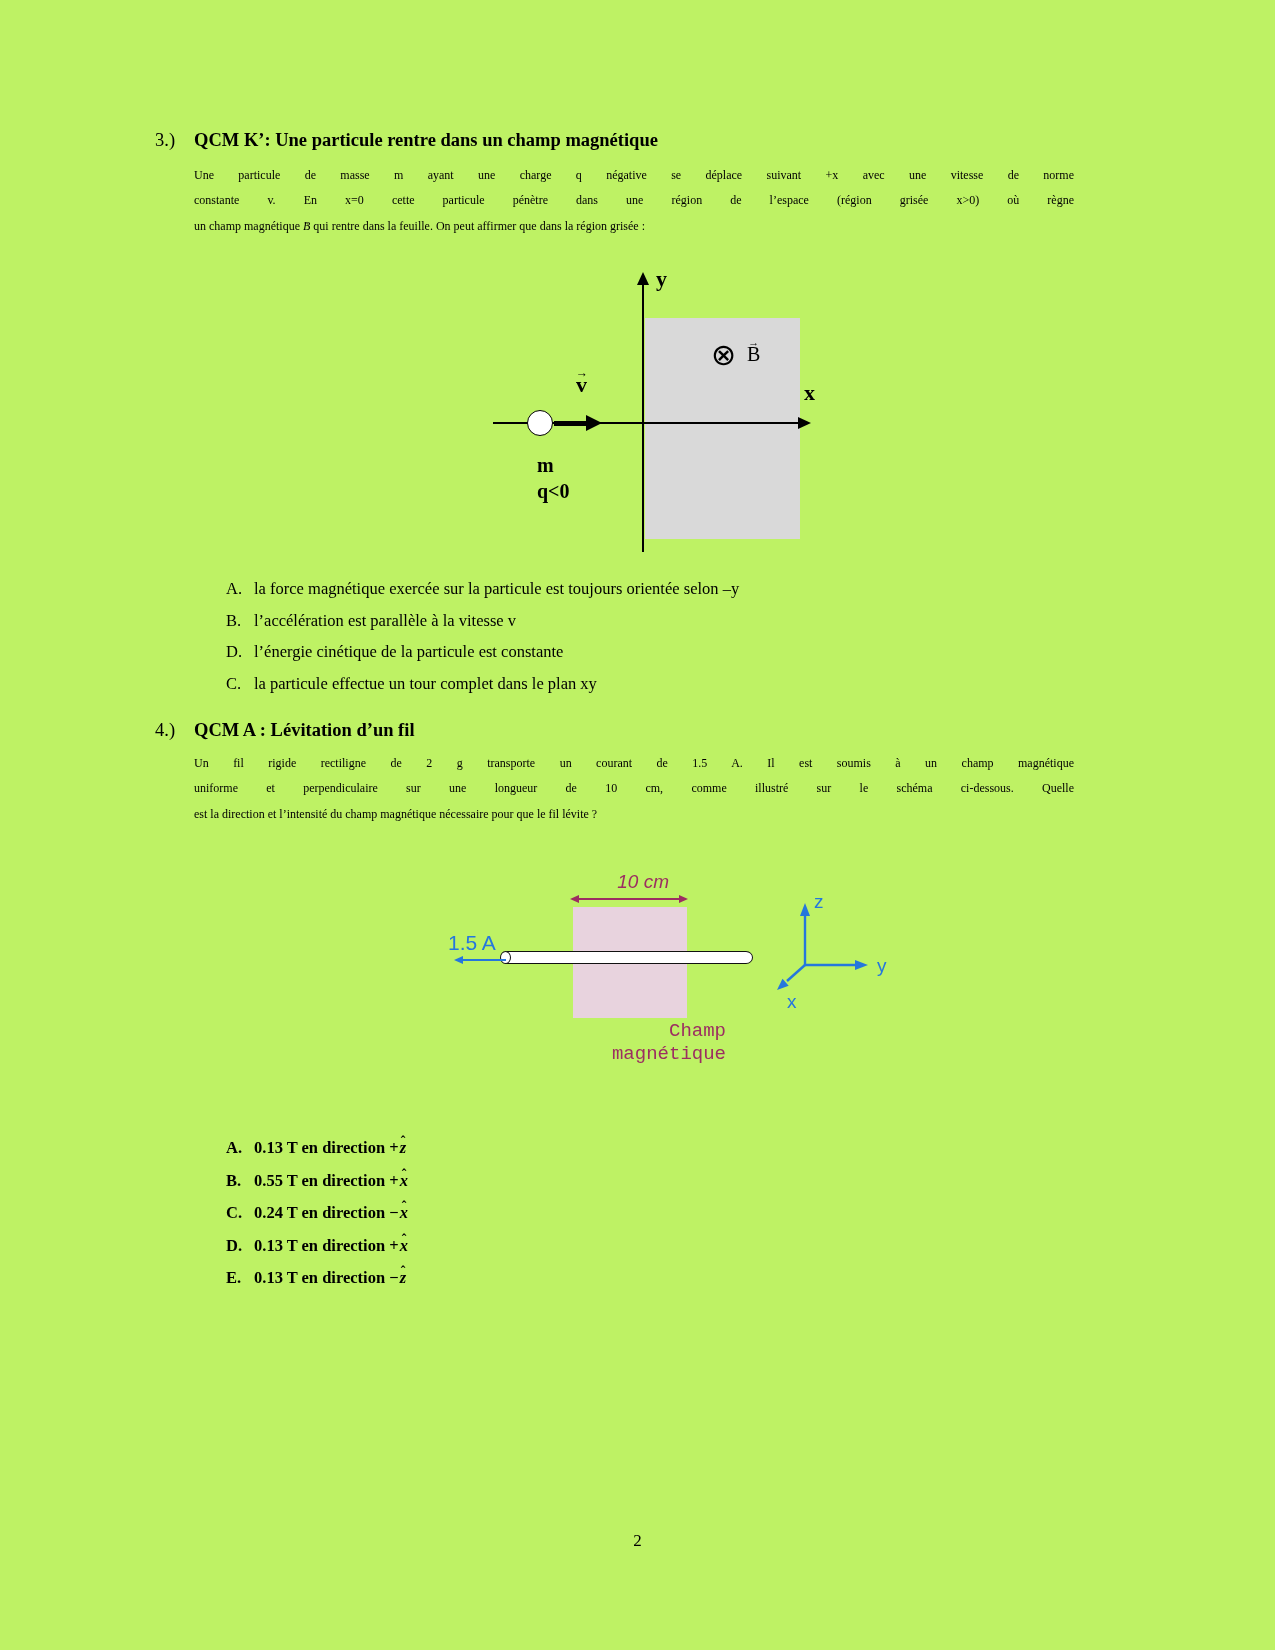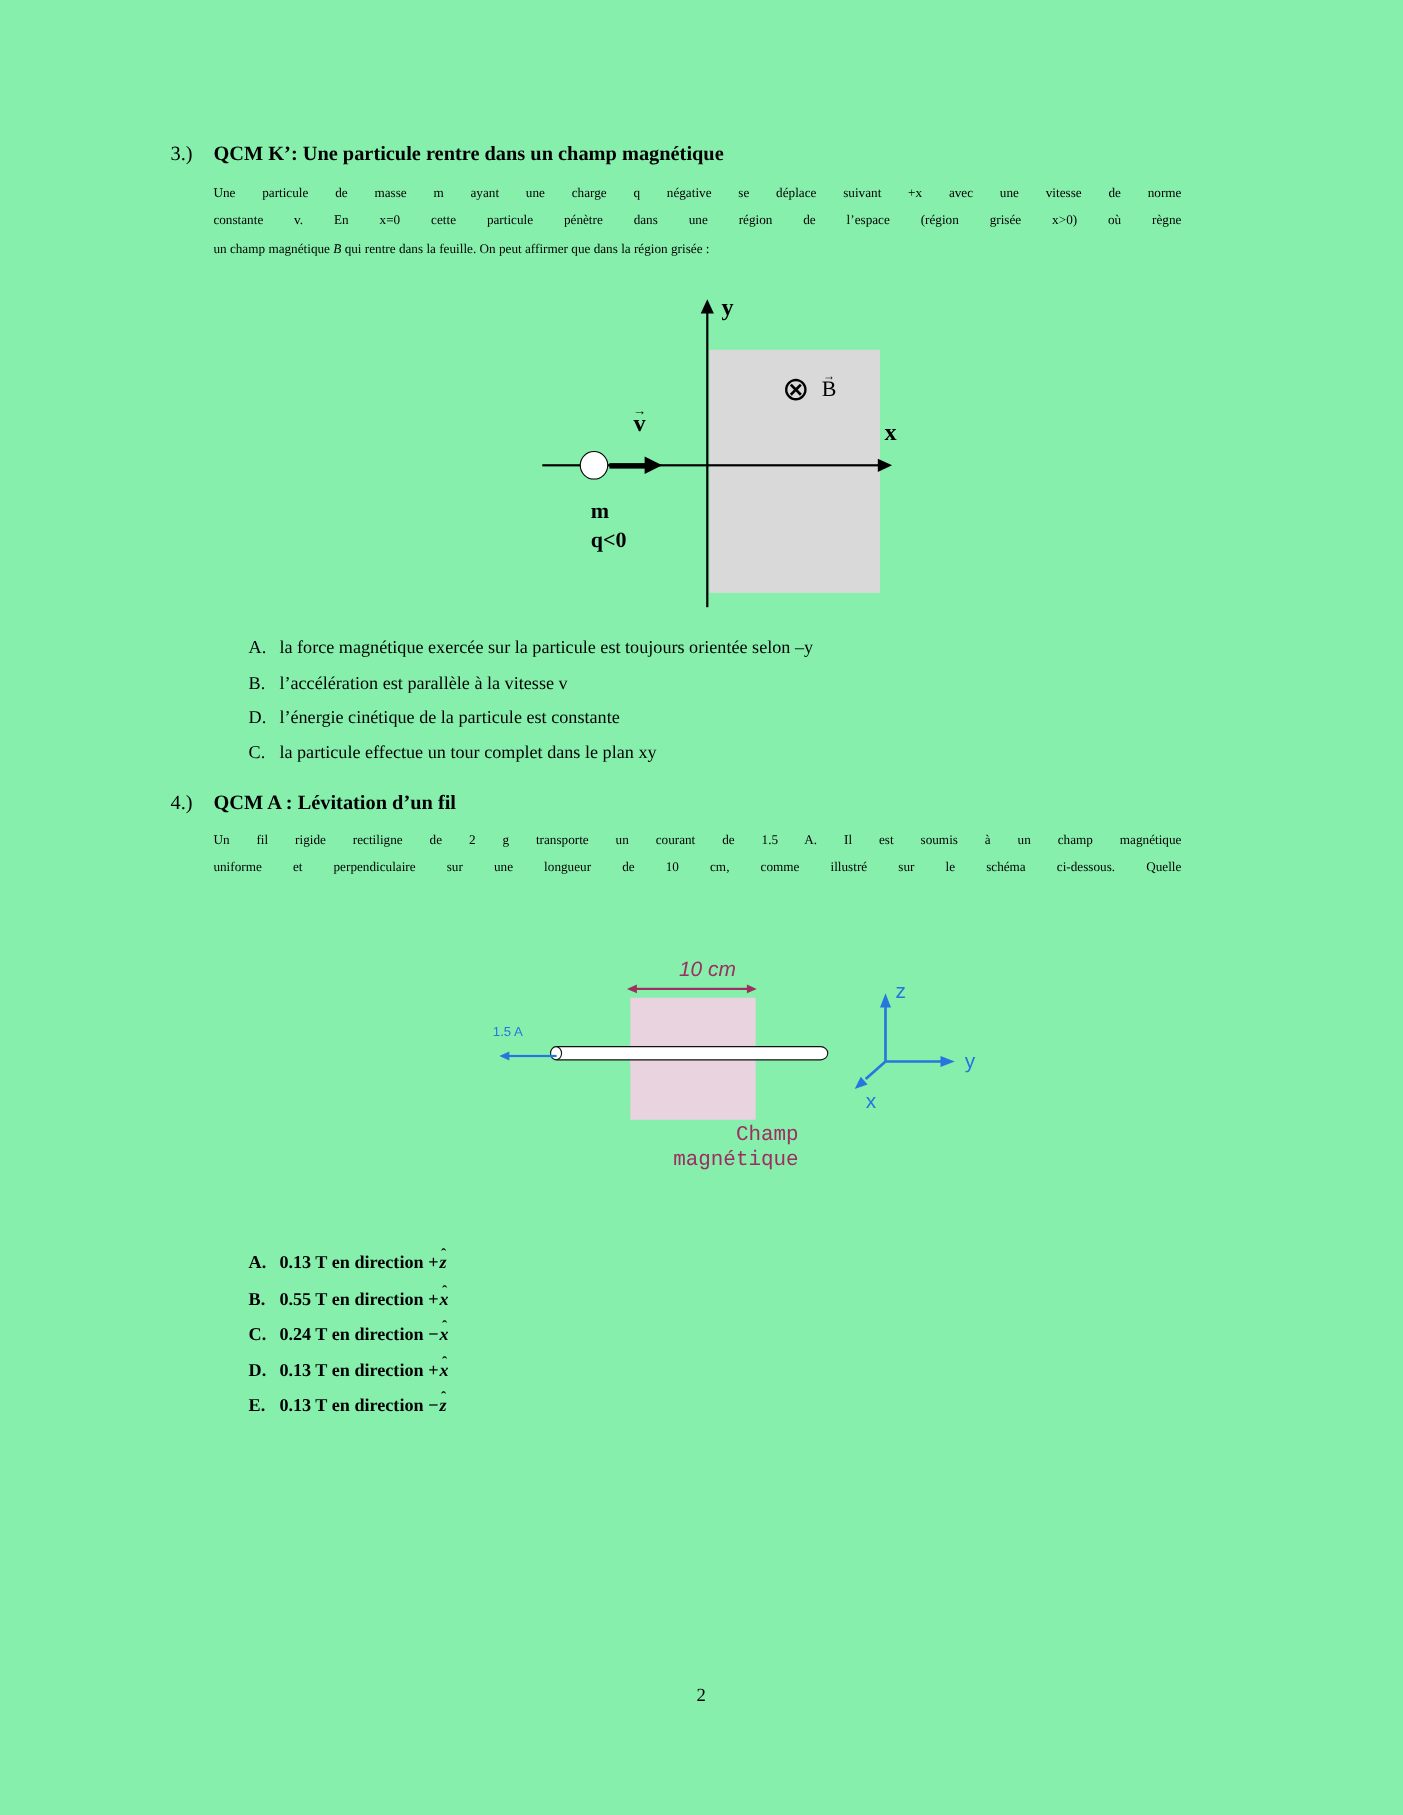--- a/index.html
+++ b/index.html
@@ -2,21 +2,21 @@
 <html style="--gray-region: #d9d9d9; --pink-region: #e8d3de; --maroon: #9c2e61; --blue: #2577dd;"><head>
 <meta charset="utf-8">
 <style>
   :root{
     --gray-region:#d9d9d9;
     --pink-region:#e8d3de;
     --maroon:#9c2e61;
     --blue:#2577dd;
   }
   html,body{margin:0;padding:0;background:#fff;}
-  .page{position:relative;width:1275px;height:1650px;background:#86efac;overflow:hidden;
+  .page{position:relative;width:1275px;height:1650px;background:#bef264;overflow:hidden;
         font-family:"Liberation Serif",serif;color:#000;}
   
   .qheading{position:absolute;font-size:18.5px;line-height:24px;white-space:nowrap;}
   .qnum{font-weight:normal;}
   .qtitle{font-weight:bold;margin-left:19px;}
   .para{position:absolute;font-size:12px;line-height:25.3px;}
   .jline{text-align:justify;text-align-last:justify;}
   .lline{text-align:left;}
   .options{position:absolute;font-size:16.5px;}
   .option{display:block;white-space:nowrap;margin-left:19px;}
@@ -61,21 +61,21 @@
               border-left:9px solid var(--maroon);}
   .d2-field{position:absolute;left:143px;top:37px;width:114px;height:111px;background:var(--pink-region);}
   .d2-wire{position:absolute;left:76px;top:81px;width:247px;height:13px;box-sizing:border-box;
            background:#fff;border:1.6px solid #111;border-radius:0 7px 7px 0 / 0 6.5px 6.5px 0;}
   .d2-cap{position:absolute;left:70px;top:81px;width:11px;height:13px;box-sizing:border-box;
           background:#fff;border:1.6px solid #111;border-radius:50%;}
   .d2-iline{position:absolute;left:31px;top:89px;width:45px;height:2px;background:var(--blue);}
   .d2-ihead{position:absolute;left:24px;top:85.5px;width:0;height:0;
             border-top:4.5px solid transparent;border-bottom:4.5px solid transparent;
             border-right:9px solid var(--blue);}
-  .d2-ilabel{position:absolute;left:18px;top:62px;font-size:12px;color:var(--blue);line-height:1;}
+  .d2-ilabel{position:absolute;left:18px;top:62px;font-size:21px;color:var(--blue);line-height:1;}
   .d2-axes{position:absolute;left:335px;top:25px;color:var(--blue);}
   .d2-axlabel{position:absolute;font-size:19px;color:var(--blue);line-height:1;}
   .d2-fieldlabel{position:absolute;left:116px;top:150px;width:180px;text-align:right;
                  font-size:19px;color:var(--maroon);line-height:1.2;font-family:Liberation Mono, monospace;}
   
   .footer{position:absolute;left:0;top:1531px;width:1275px;text-align:center;font-size:17px;}
 </style>
 </head>
 <body>
 
@@ -124,20 +124,21 @@
       </div>
   </div>
 
   <div class="qheading" style="left:155px;top:718px;">
     <span class="qnum">4.)</span><span class="qtitle">QCM A : Lévitation d’un fil</span>
   </div>
 
   <div class="para" style="left:194px;top:751px;width:880px;">
     <div class="jline">Un fil rigide rectiligne de 2 g transporte un courant de 1.5 A. Il est soumis à un champ magnétique</div>
     <div class="jline">uniforme et perpendiculaire sur une longueur de 10 cm, comme illustré sur le schéma ci-dessous. Quelle</div>
+    <div class="lline">est la direction et l’intensité du champ magnétique nécessaire pour que le fil lévite ?</div>
   </div>
 
   <div class="diagram2">
     <div class="d2-lenlabel">10 cm</div>
     <div class="d2-dline"></div>
     <div class="d2-dhead-l"></div>
     <div class="d2-dhead-r"></div>
     <div class="d2-field"></div>
     <div class="d2-wire"></div>
     <div class="d2-cap"></div>

